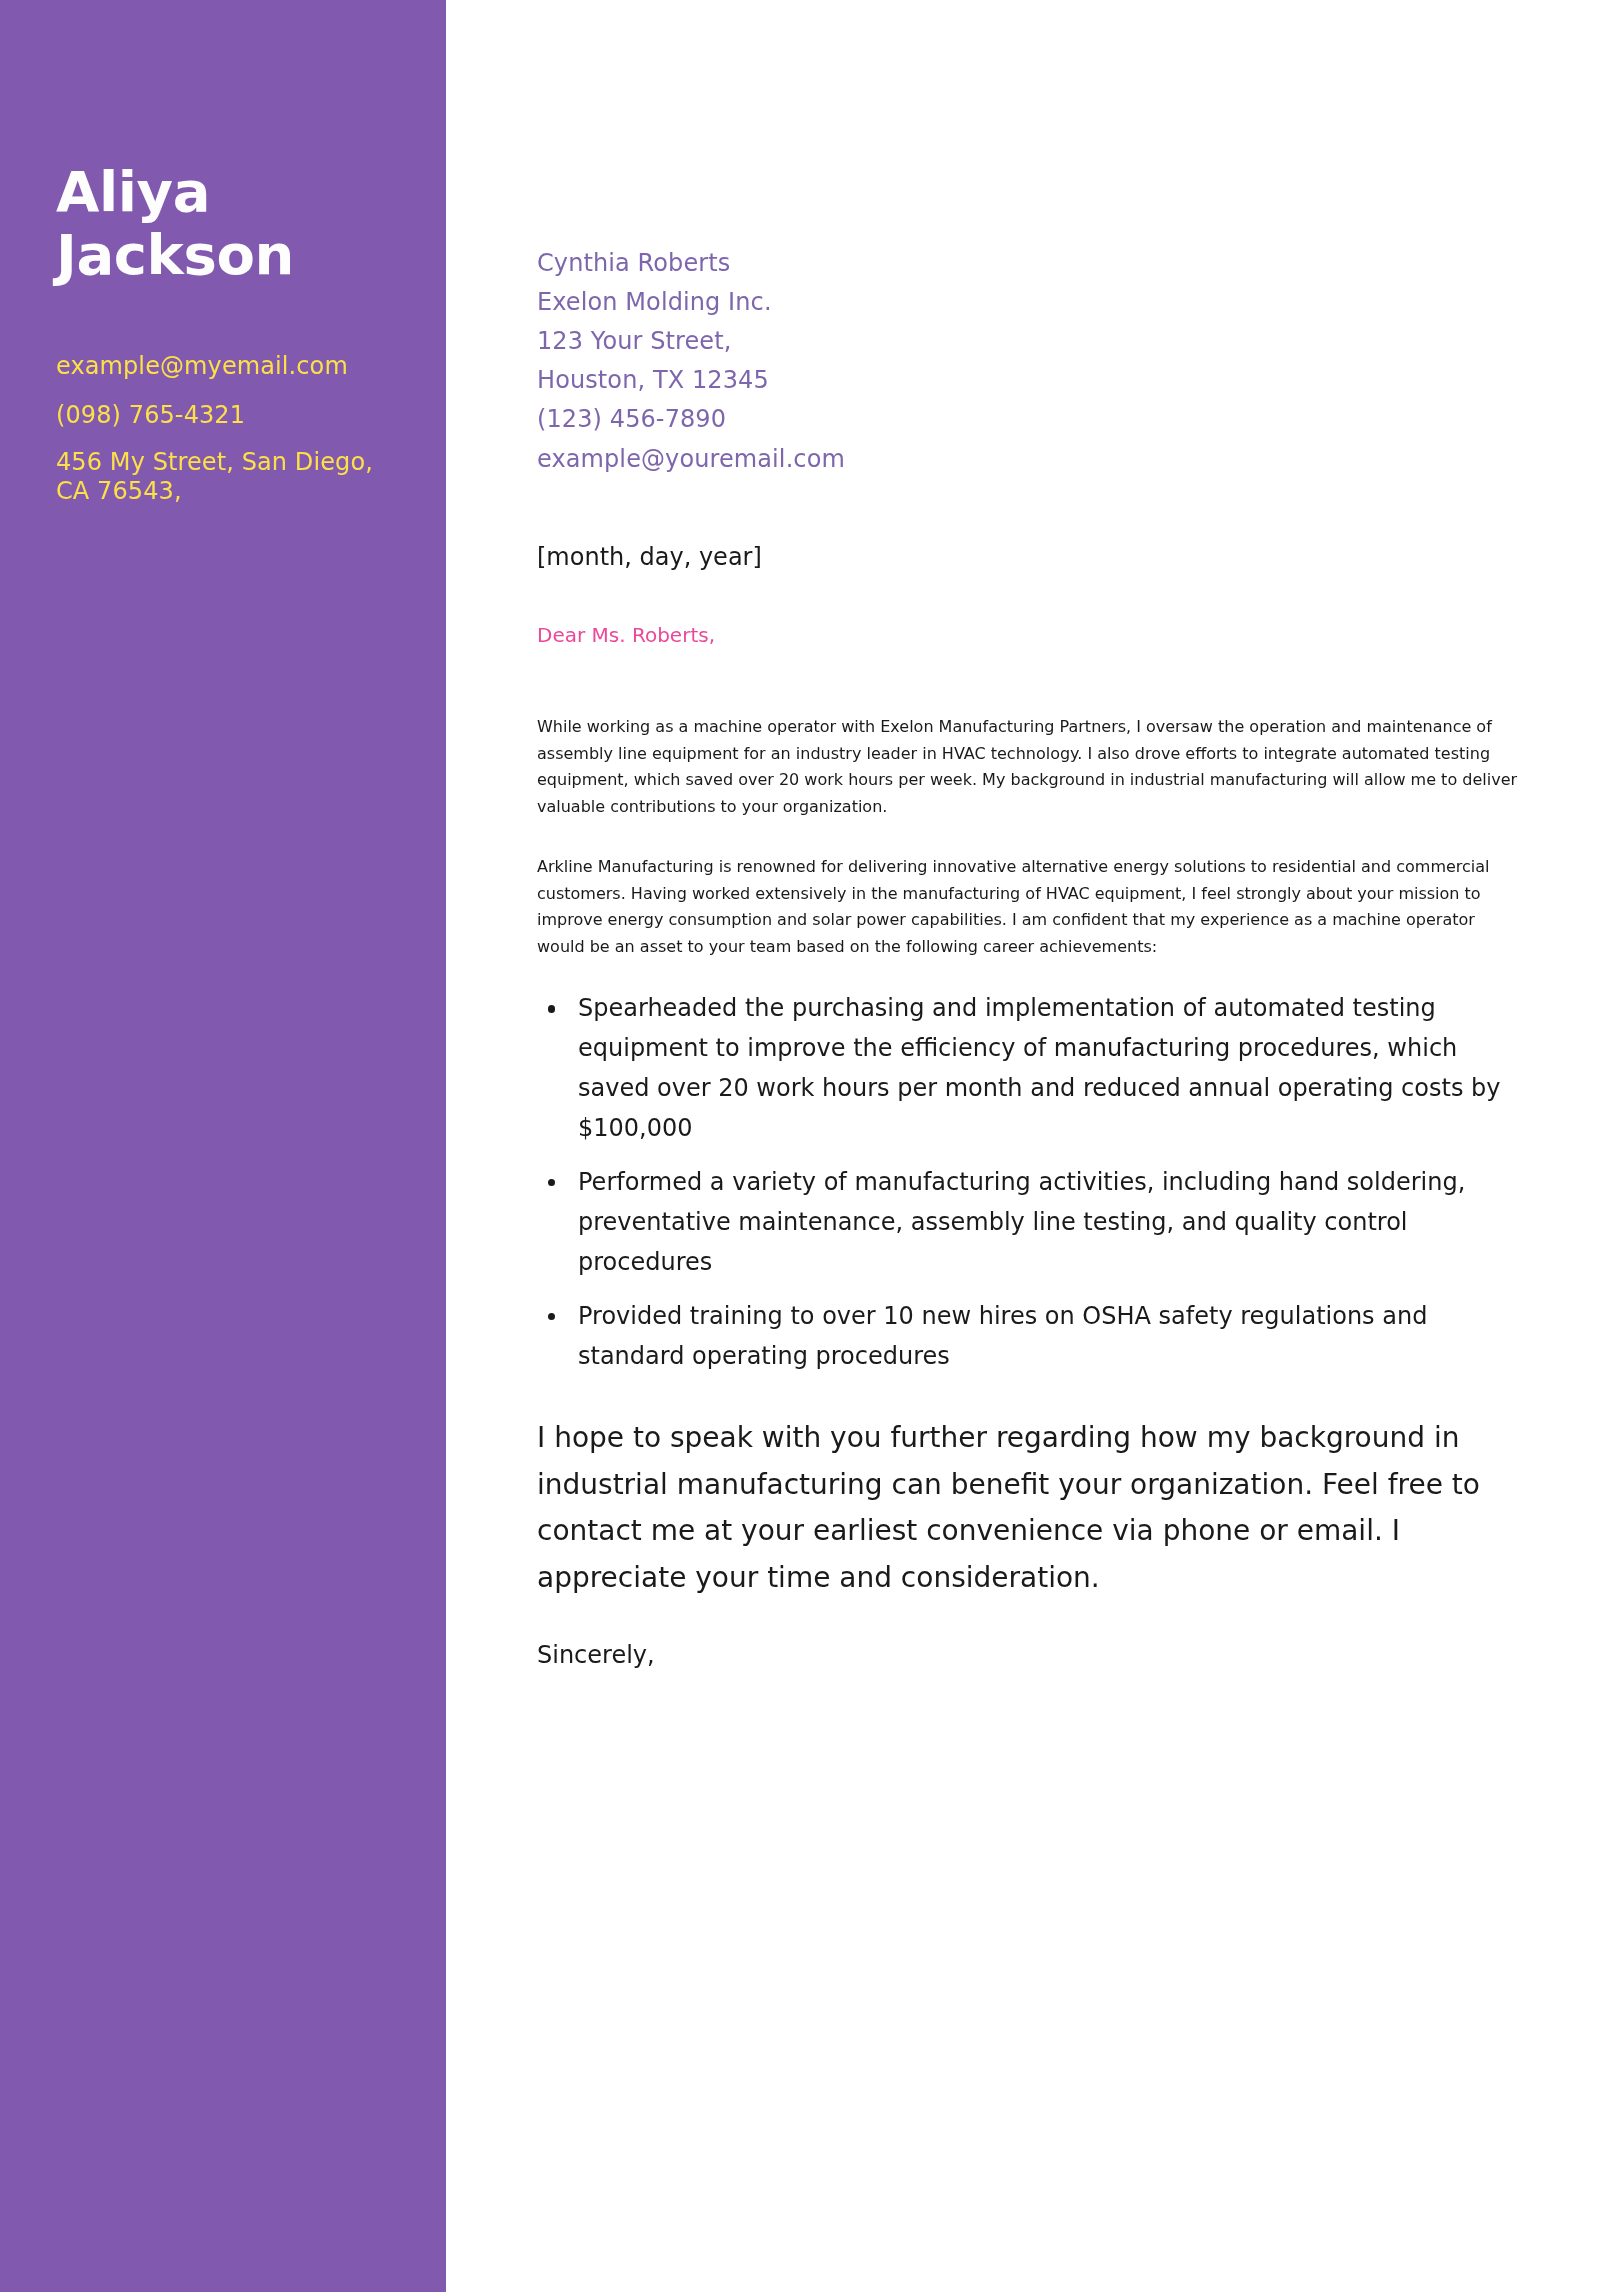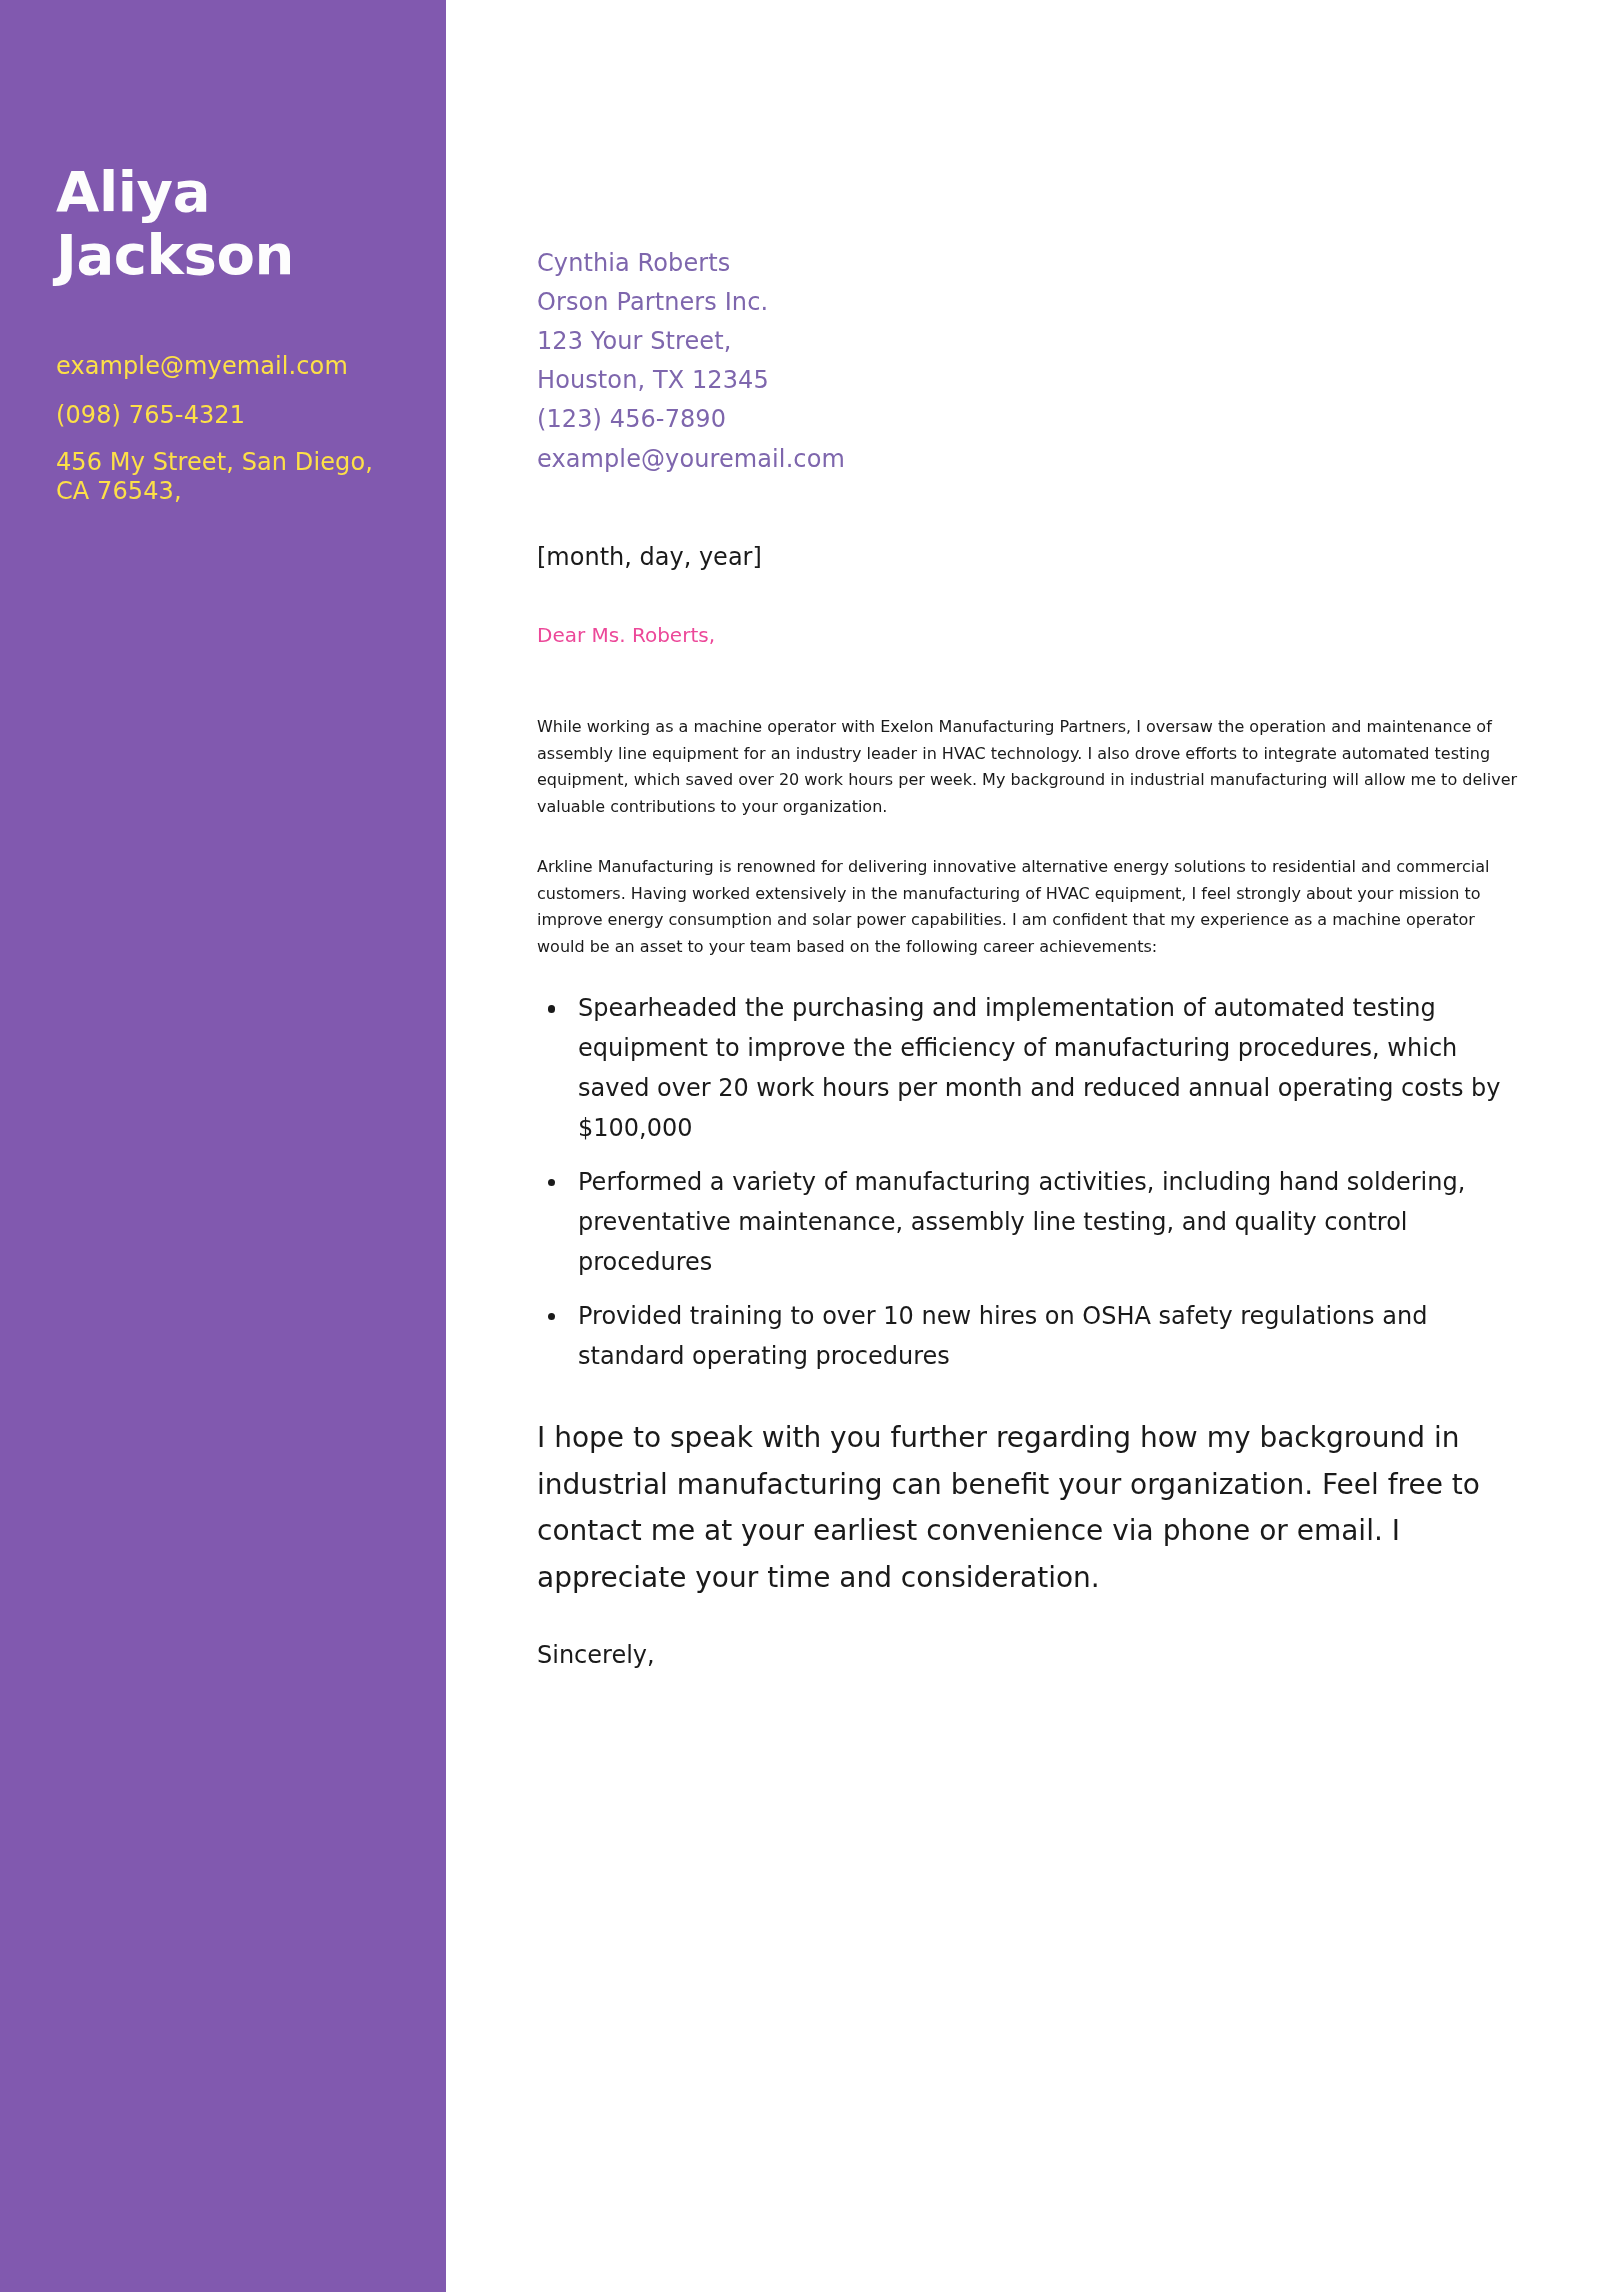--- a/index.html
+++ b/index.html
@@ -202,21 +202,21 @@
         </span>
       </div>
 
     </div>
   </aside>
 
   <main class="letter">
 
     <div class="recipient">
       <span class="recipient-line">Cynthia Roberts</span>
-      <span class="recipient-line">Orson Partners Inc.</span>
+      <span class="recipient-line">Exelon Molding Inc.</span>
       <span class="recipient-line">123 Your Street,</span>
       <span class="recipient-line">Houston, TX 12345</span>
       <span class="recipient-line">(123) 456-7890</span>
       <span class="recipient-line">example@youremail.com</span>
     </div>
 
     <div class="letter-date">[month, day, year]</div>
 
     <div class="salutation">Dear Ms. Roberts,</div>
 

